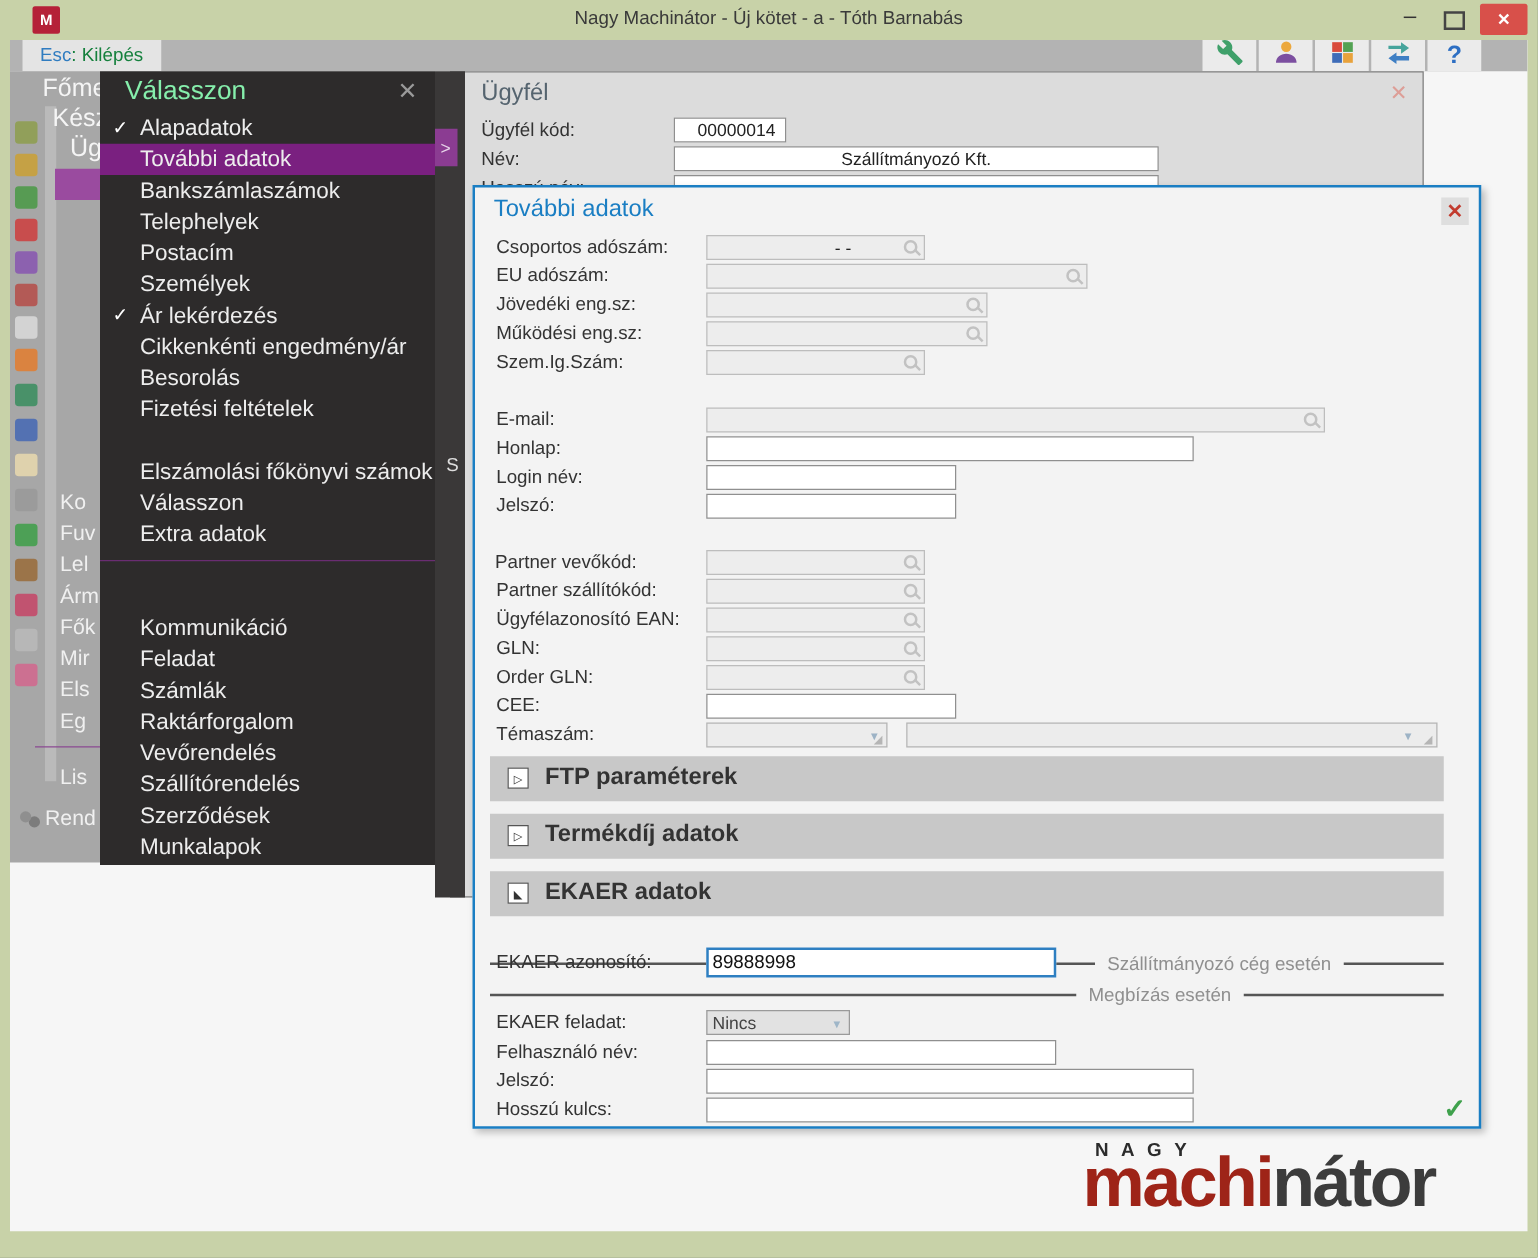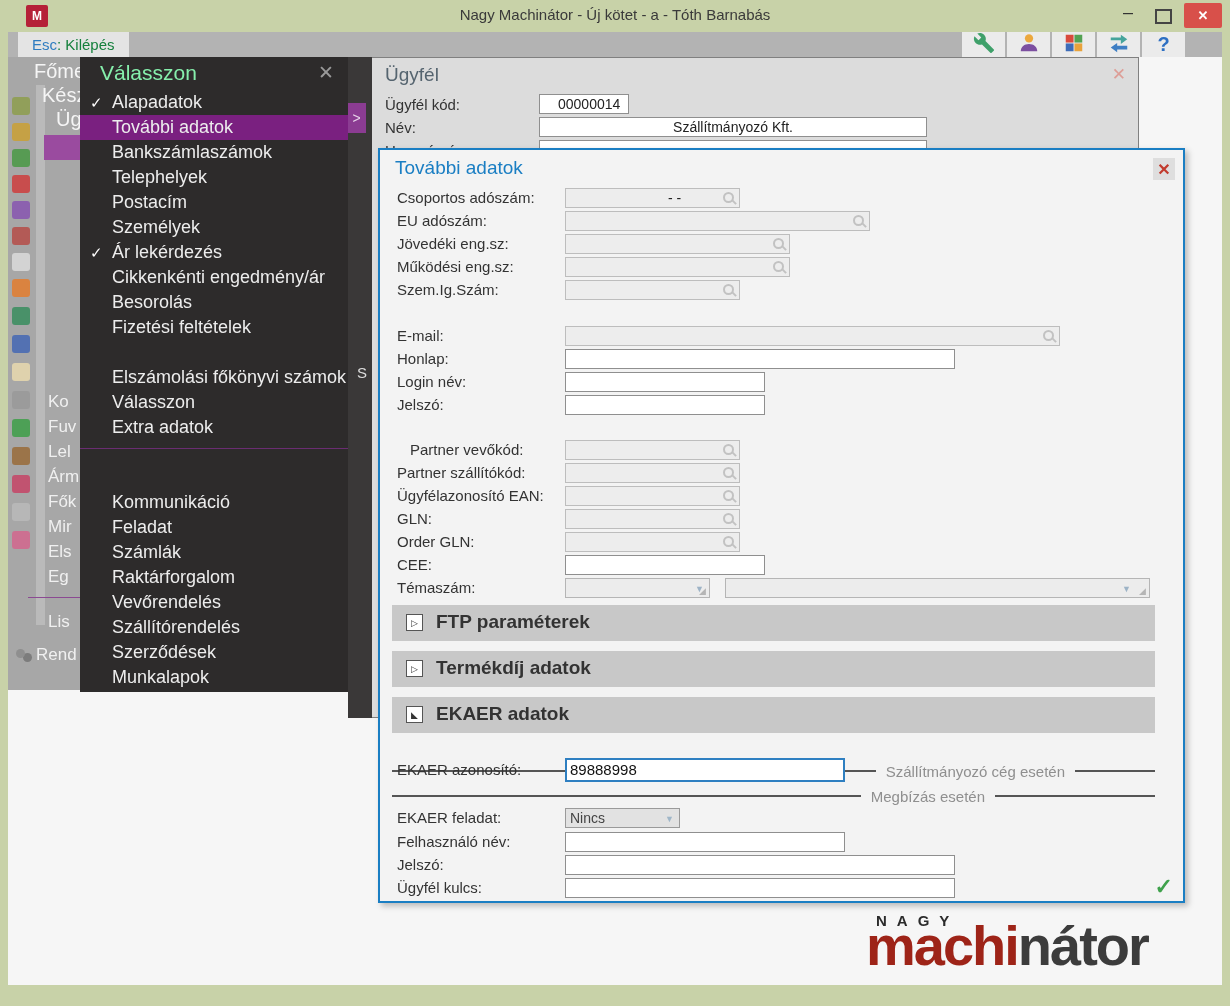--- a/index.html
+++ b/index.html
@@ -254,21 +254,21 @@
       <div class="fld search" style="left:185px;top:176px;width:495px">
           <span class="mag"></span>
         </div>
       <div class="lbl" style="left:17px;top:200px">Honlap:</div>
       <div class="fld" style="left:185px;top:199px;width:390px"></div>
       <div class="lbl" style="left:17px;top:223px">Login név:</div>
       <div class="fld" style="left:185px;top:222px;width:200px"></div>
       <div class="lbl" style="left:17px;top:246px">Jelszó:</div>
       <div class="fld" style="left:185px;top:245px;width:200px"></div>
 
-      <div class="lbl" style="left:30px;top:291px">Partner vevőkód:</div>
+      <div class="lbl" style="left:16px;top:291px">Partner vevőkód:</div>
       <div class="fld search" style="left:185px;top:290px;width:175px">
           <span class="mag"></span>
         </div>
       <div class="lbl" style="left:17px;top:314px">Partner szállítókód:</div>
       <div class="fld search" style="left:185px;top:313px;width:175px">
           <span class="mag"></span>
         </div>
       <div class="lbl" style="left:17px;top:337px">Ügyfélazonosító EAN:</div>
       <div class="fld search" style="left:185px;top:336px;width:175px">
           <span class="mag"></span>
@@ -317,21 +317,21 @@
         <span class="ln"></span>
           <span class="gt">Megbízás esetén</span>
           <span class="ln" style="max-width:160px"></span>
       </div>
       <div class="lbl" style="left:17px;top:659px">EKAER feladat:</div>
       <div class="ddtask"><span>Nincs</span><span class="arr">▼</span></div>
       <div class="lbl" style="left:17px;top:683px">Felhasználó név:</div>
       <div class="fld" style="left:185px;top:682px;width:280px"></div>
       <div class="lbl" style="left:17px;top:706px">Jelszó:</div>
       <div class="fld" style="left:185px;top:705px;width:390px"></div>
-      <div class="lbl" style="left:17px;top:729px">Ügyfél kulcs:</div>
+      <div class="lbl" style="left:17px;top:729px">Hosszú kulcs:</div>
       <div class="fld" style="left:185px;top:728px;width:390px"></div>
       <div class="okcheck">✓</div>
     </div>
 
     <div class="logo">
       <div class="logo-top">NAGY</div>
       <div class="logo-main"><span class="logo-red">machi</span><span>nátor</span></div>
     </div>
 
   </div>

